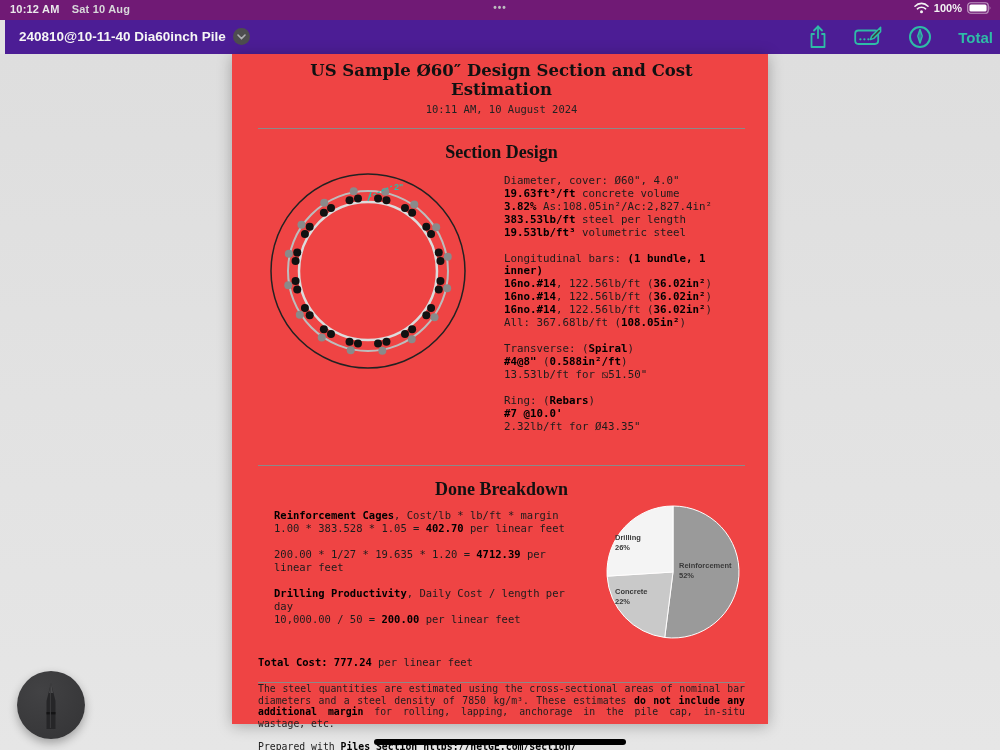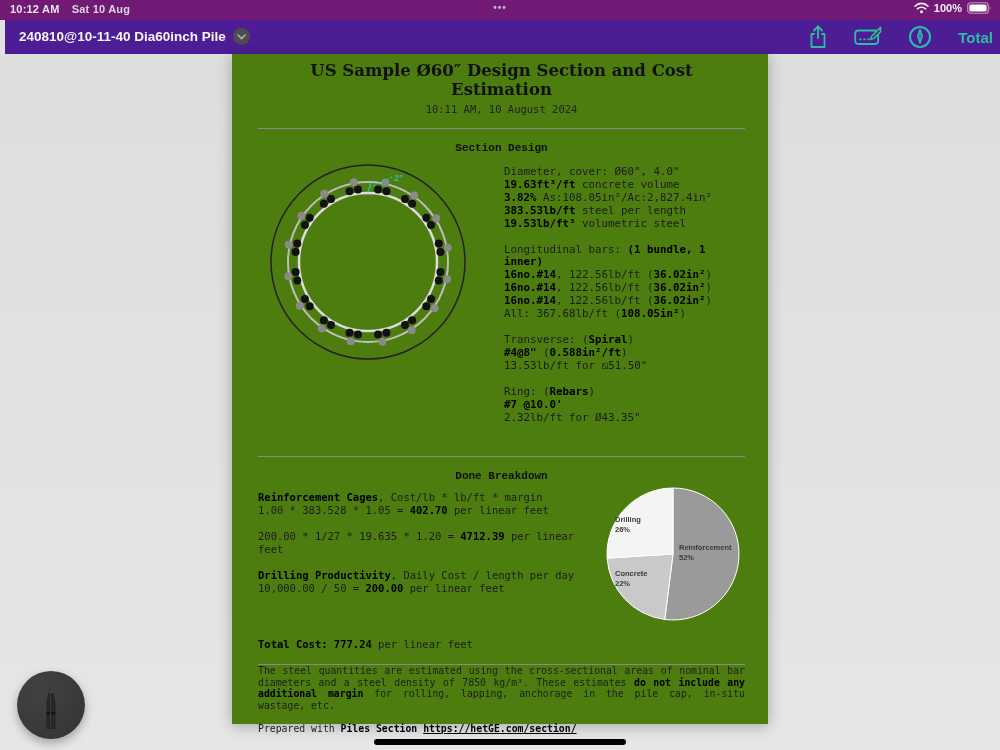--- a/index.html
+++ b/index.html
@@ -19,39 +19,39 @@
             display:flex;align-items:center;gap:7px;}
   .tb-chevbtn{width:17px;height:17px;border-radius:50%;background:#4d4d4f;display:flex;
               align-items:center;justify-content:center;color:#b0b0b4;font-size:10px;font-weight:700;cursor:pointer;}
   .tb-right{position:absolute;right:12px;top:0;height:34px;display:flex;align-items:center;gap:26px;}
   .tb-done{color:var(--accent);font-size:15px;font-weight:600;cursor:pointer;}
   .icon{display:inline-flex;align-items:center;justify-content:center;}
   :root{--accent:#2ebca7;}
   
   .backdrop{position:absolute;left:0;top:54px;width:1000px;height:696px;
             background:linear-gradient(#dedede,#e6e6e6);}
-  .page{position:absolute;left:232px;top:54px;width:536px;height:670px;background:#4d7c0f;
+  .page{position:absolute;left:232px;top:54px;width:536px;height:670px;background:#ef4444;
         box-shadow:0 2px 14px rgba(0,0,0,.28);box-sizing:border-box;
         padding:0 23px 0 26px;font-family:"DejaVu Sans Mono", monospace;color:#1c1c1c;}
   .doc-title{margin-top:7px;text-align:center;font-family:"DejaVu Serif", serif;
              font-weight:700;font-size:16.5px;color:#111;}
   .doc-time{text-align:center;font-size:10.5px;margin-top:4px;color:#222;}
   hr.rule{border:none;border-top:1.5px solid #8a8a8a;margin:13px 0 0 0;}
-  .h2{font-family:Liberation Mono, monospace;font-weight:700;font-size:11px;color:#111;
+  .h2{font-family:Liberation Serif, serif;font-weight:700;font-size:18px;color:#111;
       text-align:center;margin-top:13px;}
   
   .design-row{position:relative;display:flex;margin-top:2px;height:300px;}
   .diagram-wrap{width:246px;flex:0 0 246px;}
   #diagram{margin:6px 0 0 10px;}
   .design-info{flex:1;font-size:10.8px;line-height:12.9px;margin-top:10px;width:221px;max-width:221px;}
   .iblock{margin:0 0 13px 0;white-space:normal;word-break:normal;}
   
   .cost-row{position:relative;display:flex;margin-top:9px;}
   .cost-col{width:326px;flex:0 0 326px;font-size:10.5px;line-height:13px;}
-  .cost-item{margin-bottom:13px;}
+  .cost-item{margin-bottom:13px;margin-left:16px;}
   .pie-wrap{margin-left:14px;margin-top:-10px;}
   .total-line{font-size:10.5px;line-height:13px;margin-top:3px;}
   .footnote{font-size:9.8px;line-height:11.6px;text-align:justify;margin-top:0;color:#1e1e1e;}
   .prepared{font-size:9.8px;margin-top:12px;}
   .prepared a{color:#000;font-weight:700;text-decoration:underline;}
   b{font-weight:700;color:#000;}
   
   .fab{position:absolute;left:17px;top:671px;width:68px;height:68px;border-radius:50%;
        background:radial-gradient(circle at 35% 30%, #424244, #333335);
        box-shadow:0 4px 10px rgba(0,0,0,.3);cursor:pointer;}

